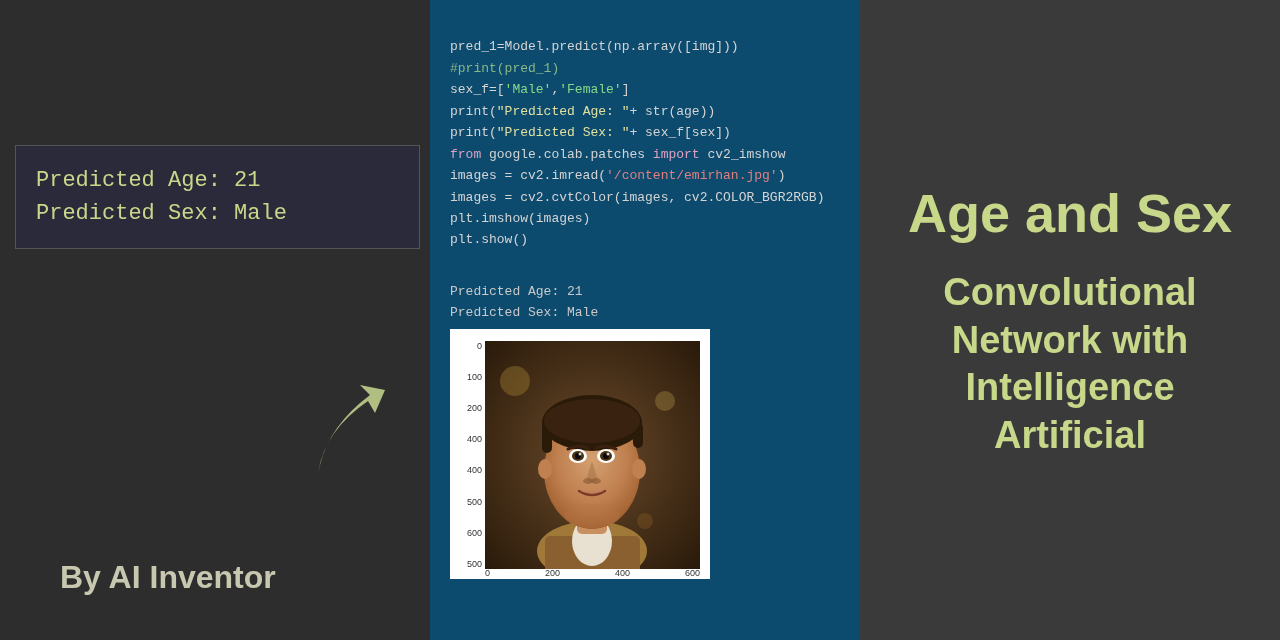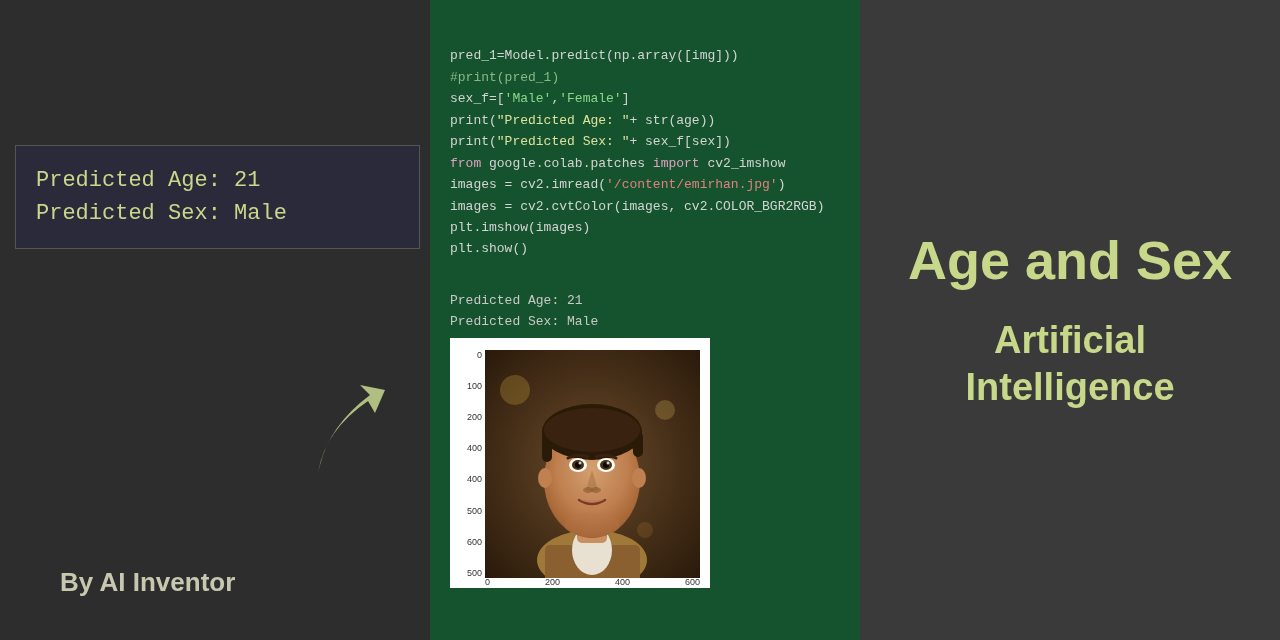--- a/index.html
+++ b/index.html
@@ -52,34 +52,34 @@
       height: 120px;
     }
 
     
     .author-text {
       position: absolute;
       bottom: 40px;
       left: 60px;
       color: #c8c8b0;
       font-family: Arial, sans-serif;
-      font-size: 26px;
+      font-size: 32px;
       font-weight: bold;
       line-height: 1.4;
     }
 
     
     .middle-panel {
       position: absolute;
       left: 430px;
       top: 0;
       width: 430px;
       height: 640px;
-      background-color: #14532d;
-      padding: 24px 20px;
+      background-color: #0c4a6e;
+      padding: 15px 20px;
       overflow: hidden;
     }
 
     .code-block {
       font-family: 'Courier New', monospace;
       font-size: 13px;
       line-height: 1.65;
       white-space: pre;
     }
 
@@ -323,16 +323,18 @@
   </div>
 </div>
 
 <div class="vertical-divider"></div>
 
 <div class="right-panel">
   <div class="title-text">
     <div>Age and Sex</div>
   </div>
   <div class="subtitle-text">
+    <div>Convolutional</div>
+    <div>Network with</div>
+    <div>Intelligence</div>
     <div>Artificial</div>
-    <div>Intelligence</div>
   </div>
 </div>
 
 </body></html>

